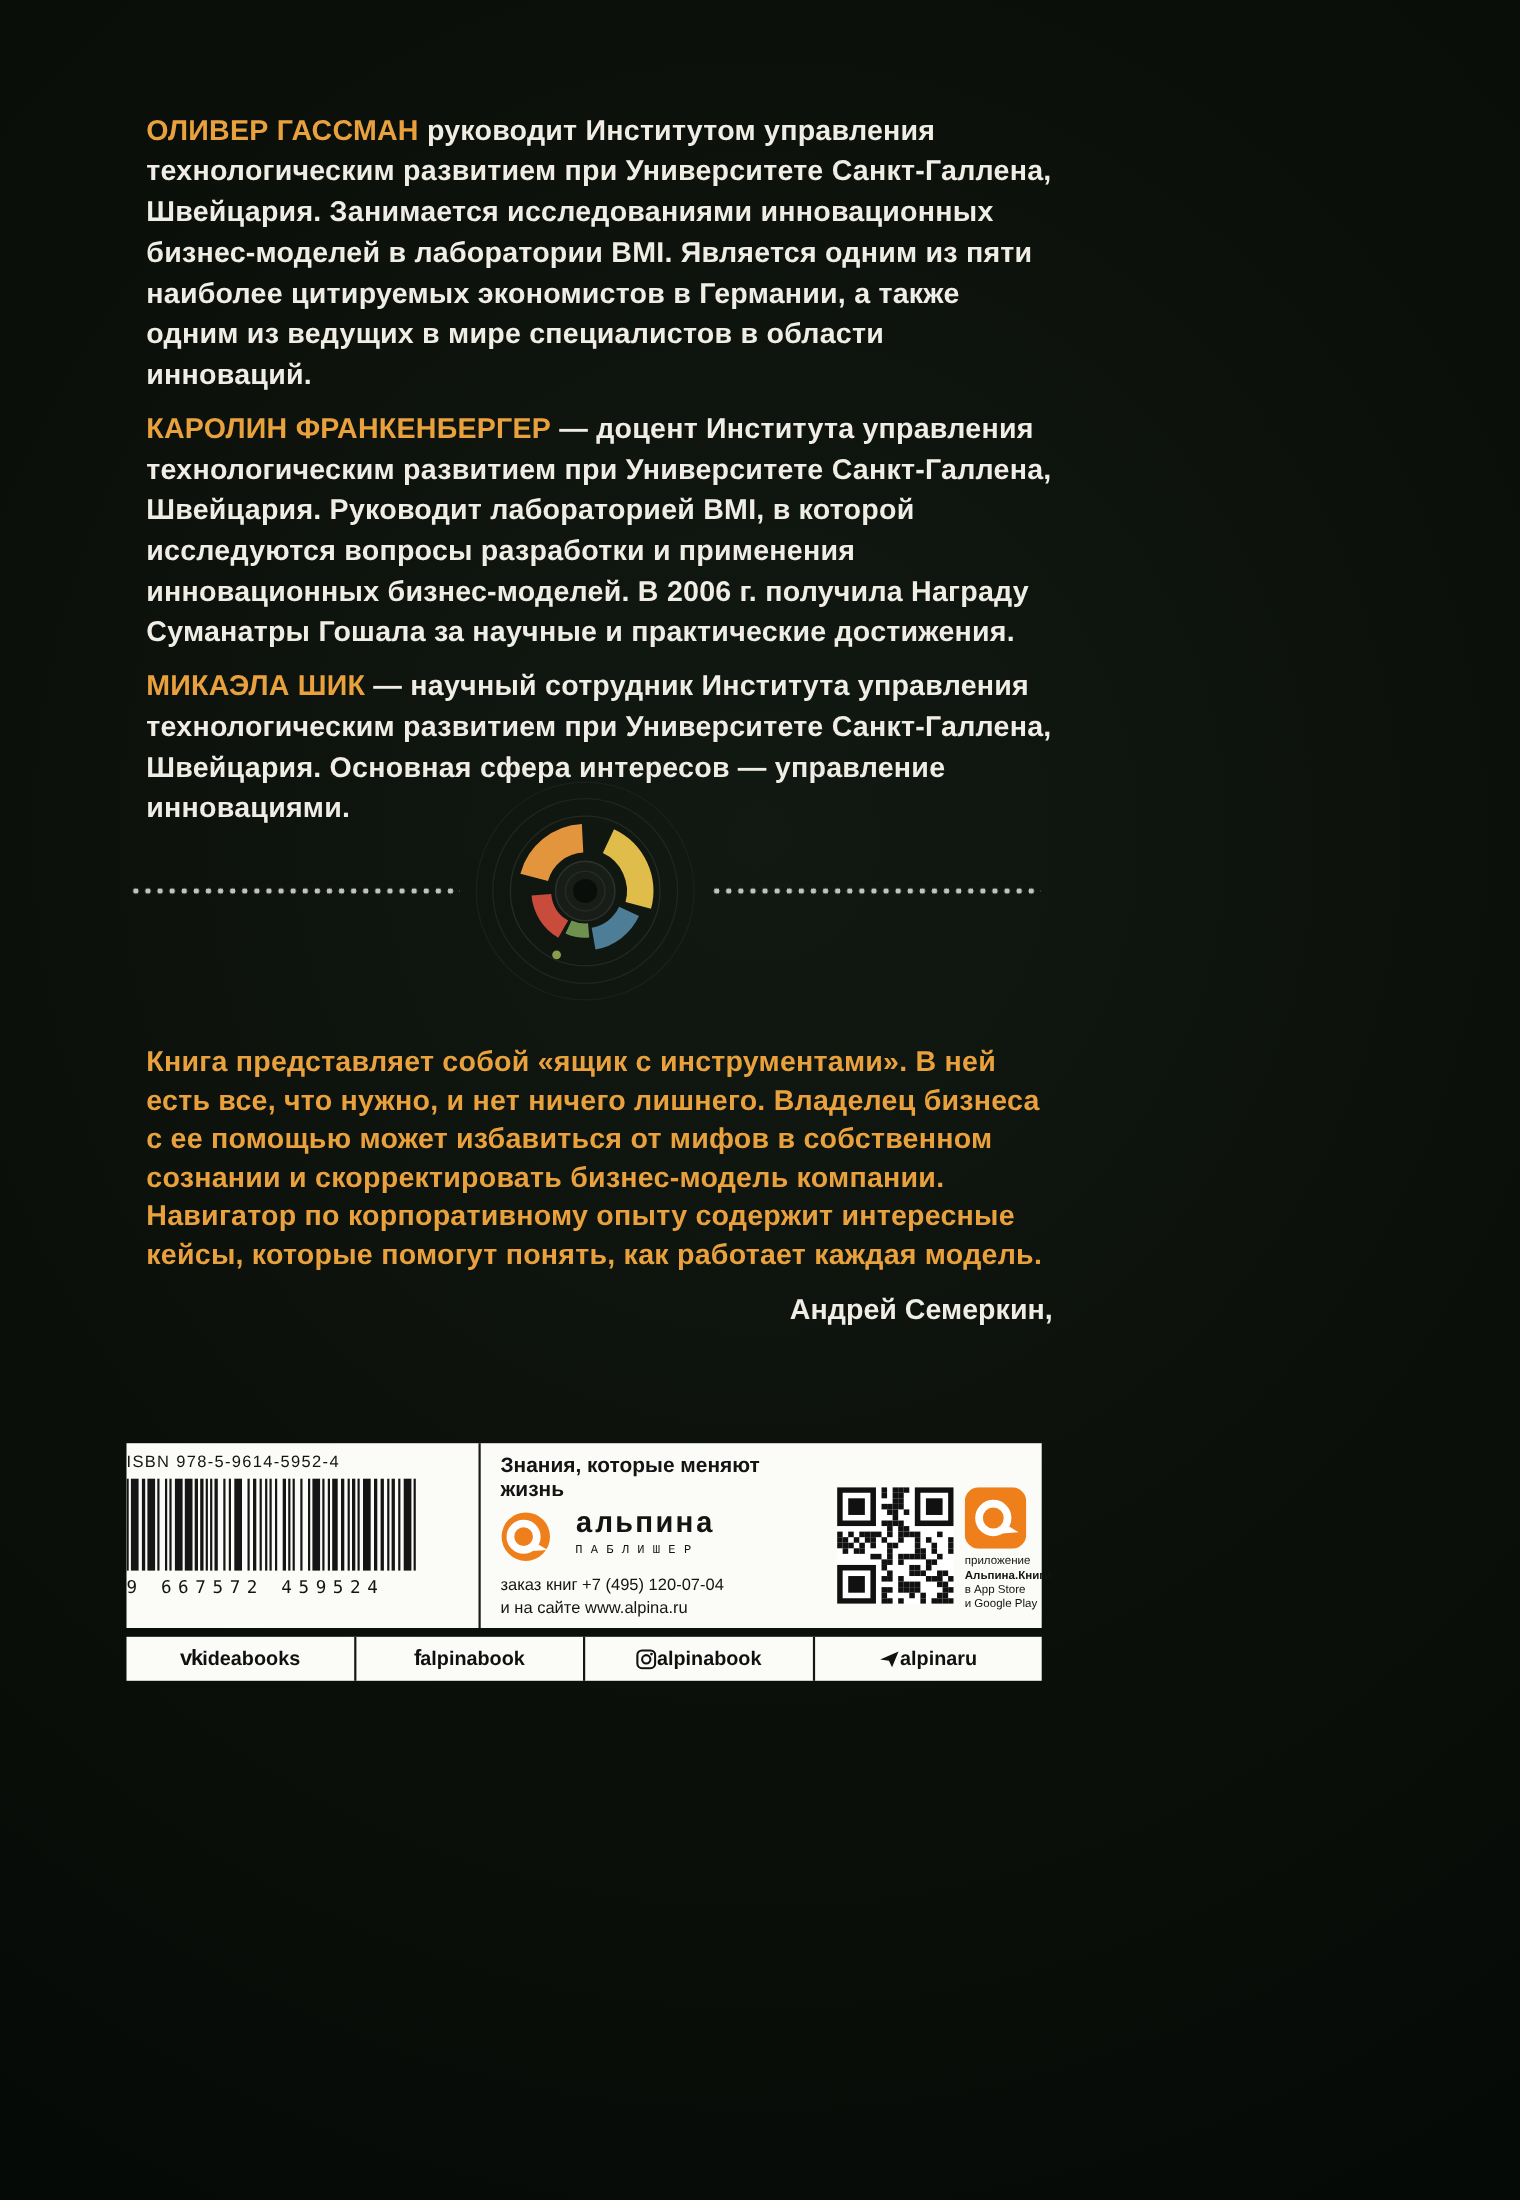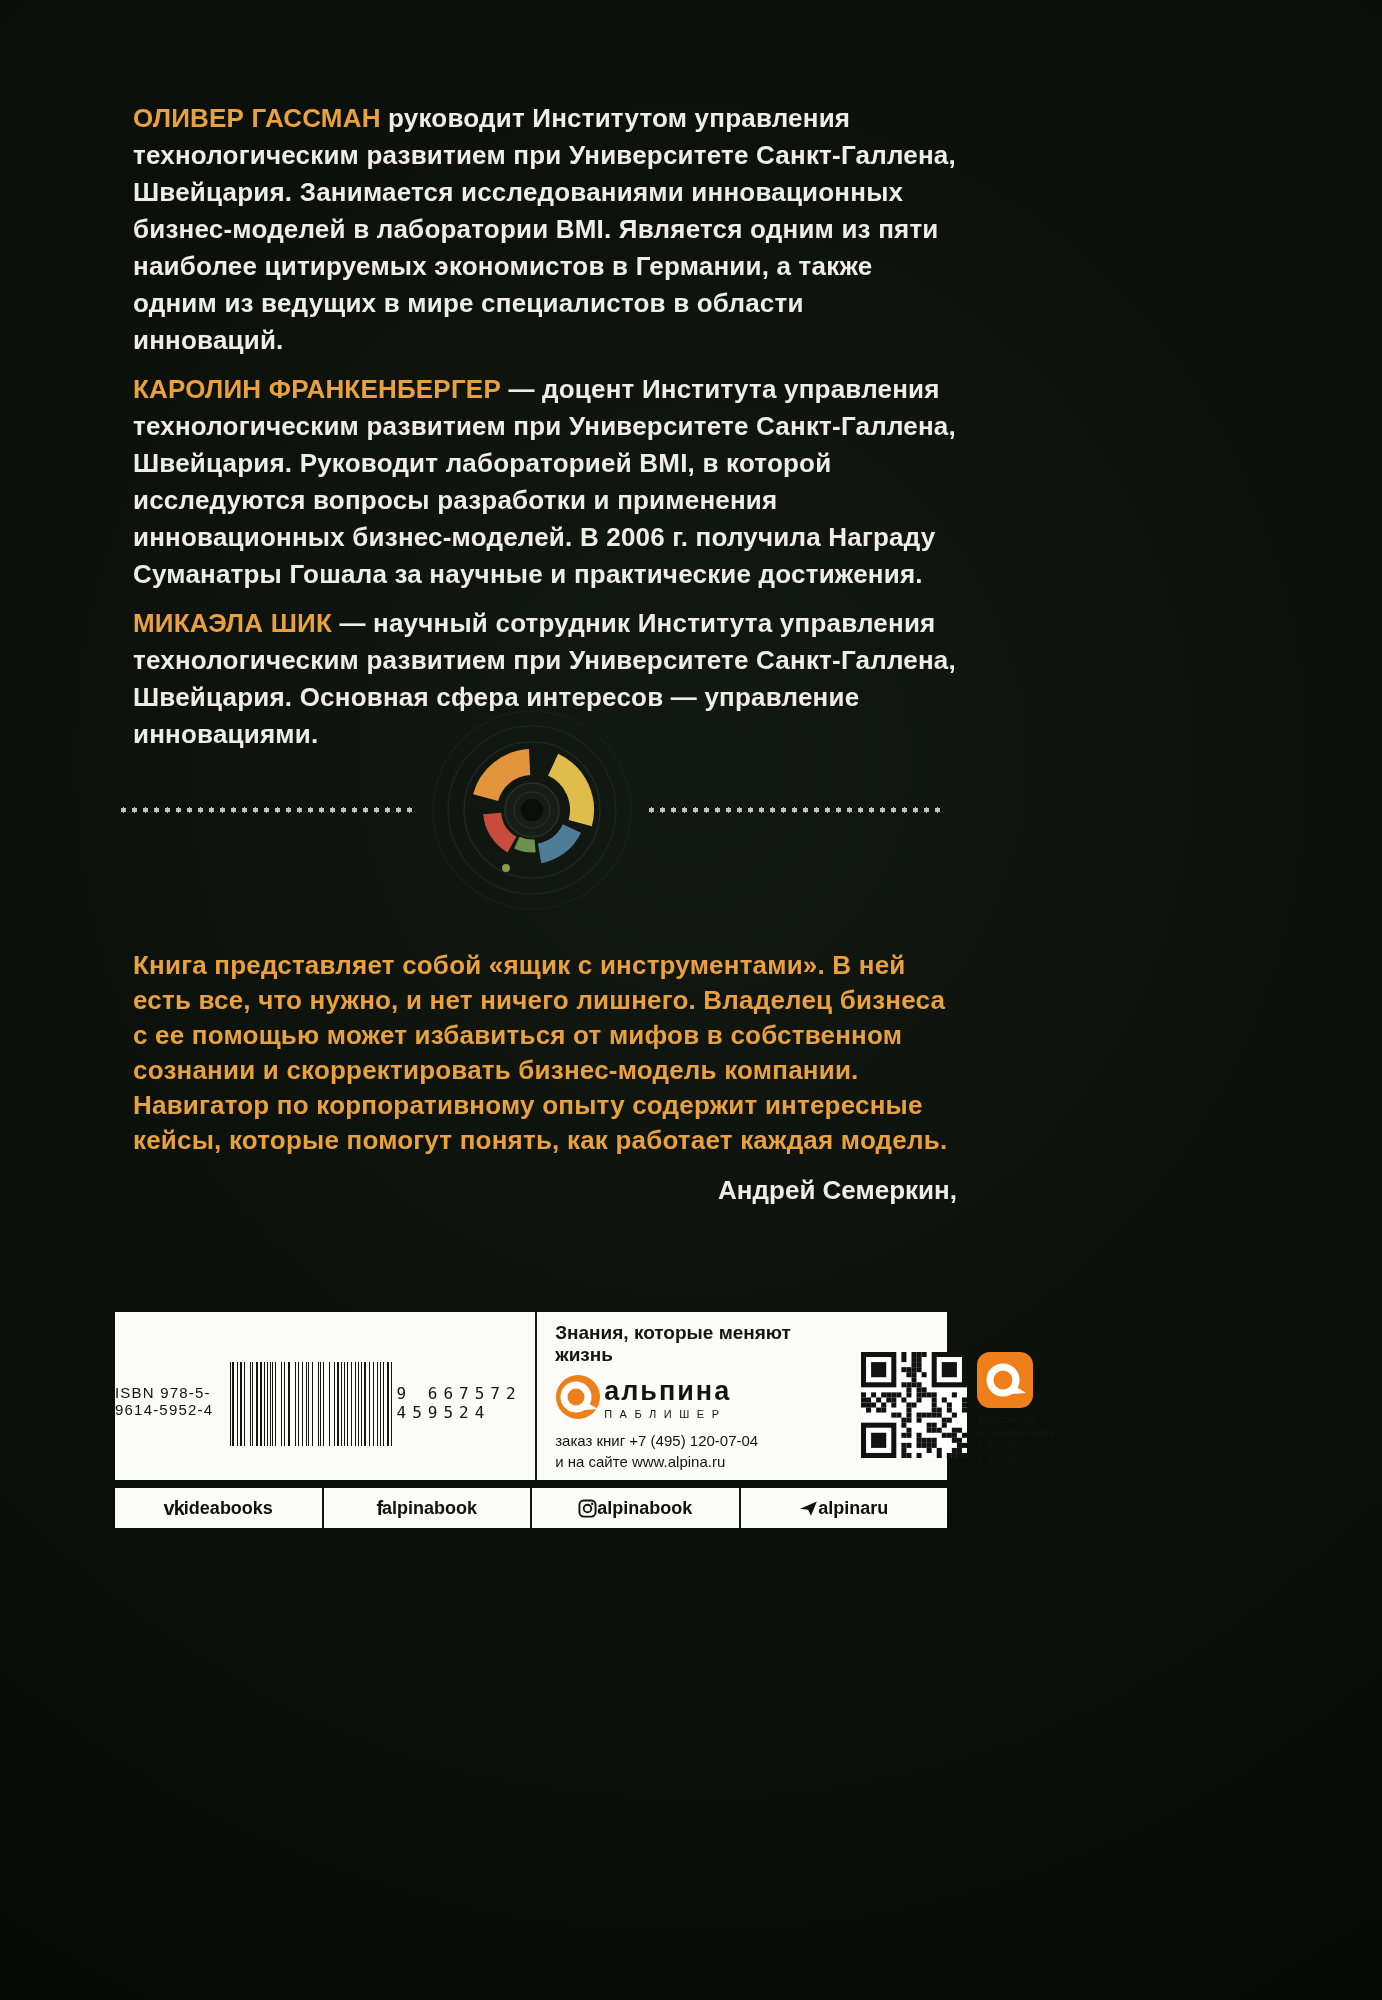--- a/index.html
+++ b/index.html
@@ -20,29 +20,29 @@
   .logo-graphic{flex:0 0 auto;margin:0 8px;}
 
   
   .quote{position:absolute;left:133px;top:948px;width:824px;}
   .quote-text{margin:0;font-size:26px;line-height:35px;font-weight:700;color:#e8a13c;letter-spacing:.2px;}
   .attribution{margin-top:14px;text-align:right;font-size:26px;line-height:36px;font-weight:700;color:#efede4;}
   .attribution .role{font-style:italic;color:#e8a13c;}
 
   
   .pubbox{position:absolute;left:115px;top:1312px;width:832px;height:168px;background:#fbfbf8;display:flex;color:#141414;}
-  .bc-col{flex:0 0 320px;display:flex;flex-direction:row;align-items:center;padding-top:9px;}
+  .bc-col{flex:0 0 320px;display:flex;flex-direction:column;align-items:flex-start;padding-top:9px;}
   .isbn{font-size:15px;letter-spacing:1.2px;font-weight:500;}
   .bars{margin-top:6px;height:84px;width:282px;display:flex;align-items:stretch;overflow:hidden;}
   .bars span{display:inline-block;background:#151515;height:100%;}
   .barnum{margin-top:5px;font-family:"DejaVu Sans Mono","Liberation Mono",monospace;font-size:16px;letter-spacing:6px;}
   .vdiv{flex:0 0 2px;background:#1a1a1a;}
   .brand-col{flex:0 0 296px;padding:10px 0 0 18px;}
   .slogan{font-size:19px;font-weight:700;}
-  .brandrow{display:flex;align-items:flex-end;margin-top:8px;gap:3px;}
+  .brandrow{display:flex;align-items:flex-start;margin-top:8px;gap:22px;font-family:Liberation Mono, monospace;}
   .wordmark .brand{font-size:27px;font-weight:700;letter-spacing:2px;line-height:27px;}
   .wordmark .brand-sub{font-size:11px;font-weight:500;letter-spacing:7.5px;margin-top:3px;}
   .order{margin-top:10px;font-size:15px;line-height:21px;font-weight:400;}
   .order .site{font-weight:400;}
   .qr-col{flex:1;display:flex;padding:40px 0 0 10px;gap:10px;}
   .qr{width:106px;height:106px;flex:0 0 auto;}
   .appwrap{display:flex;flex-direction:column;align-items:flex-start;}
   .appcap{margin-top:5px;font-size:10.5px;line-height:13px;font-weight:400;}
   .appcap .b{font-weight:700;}
 

